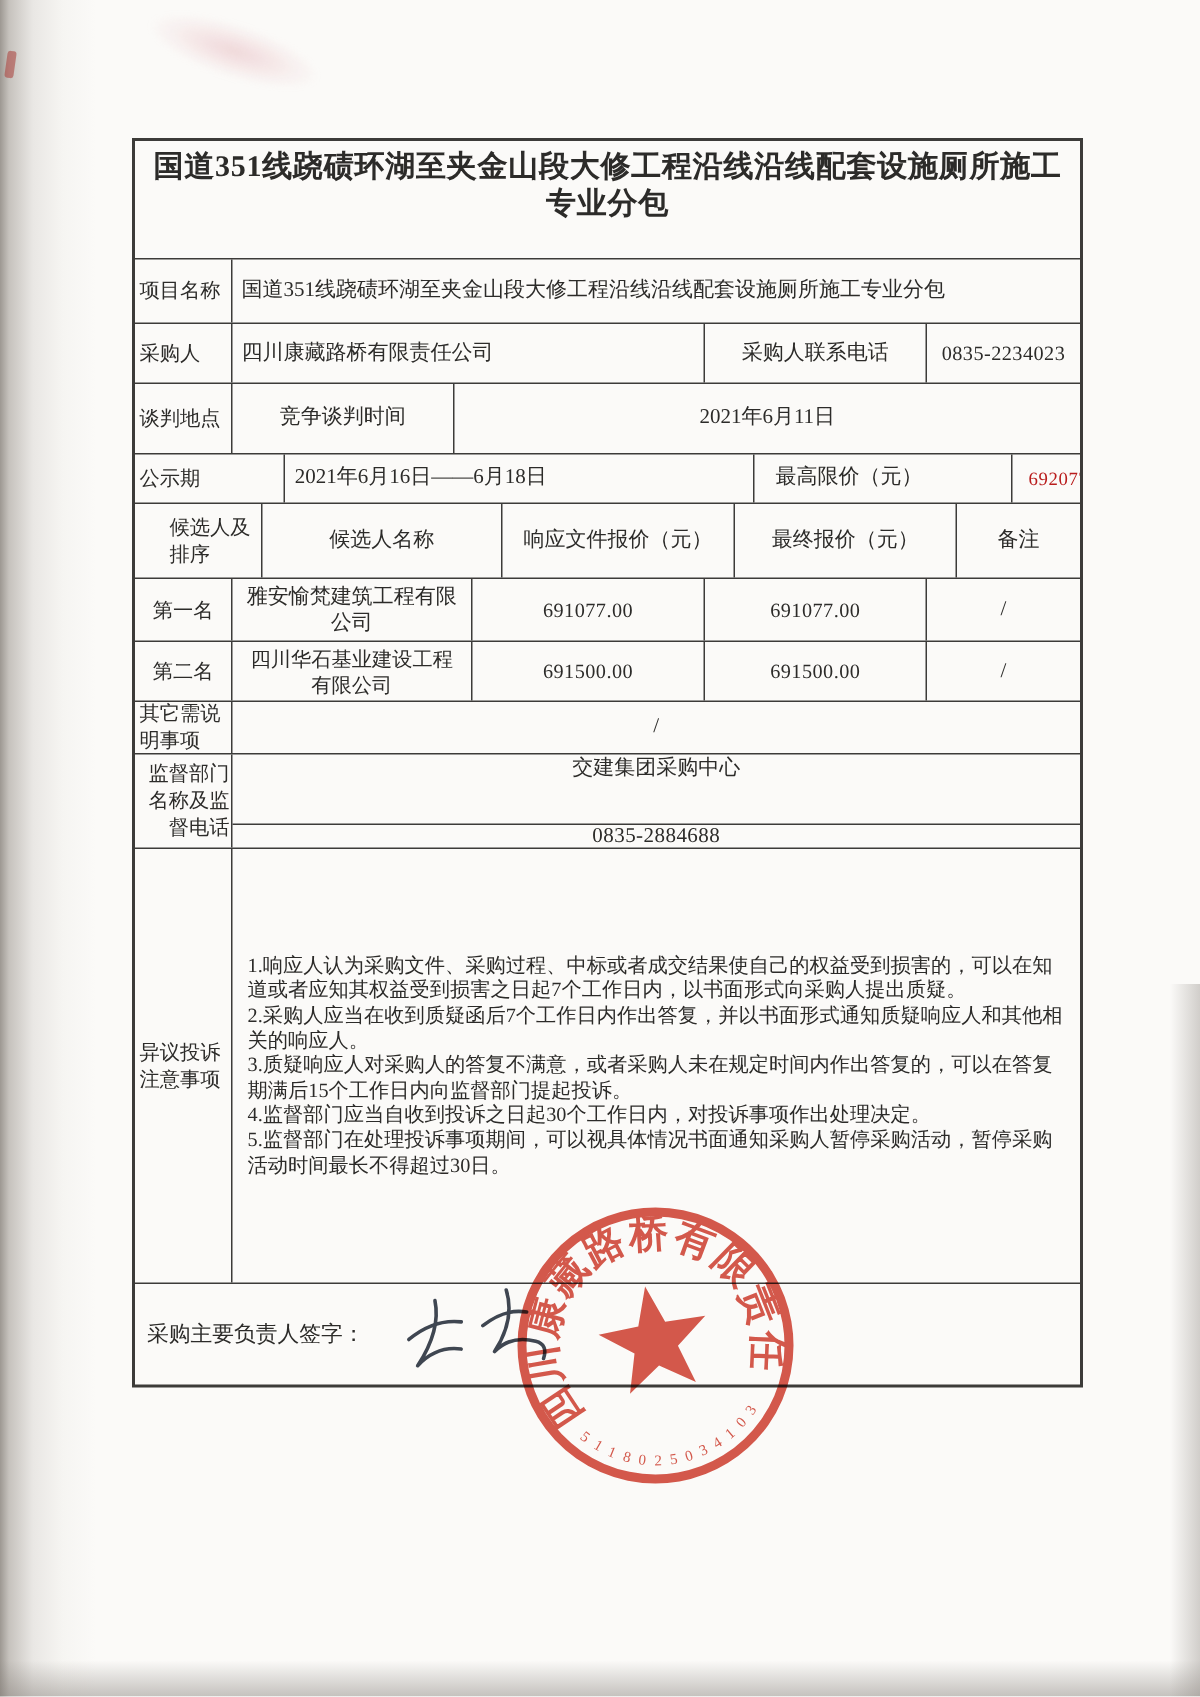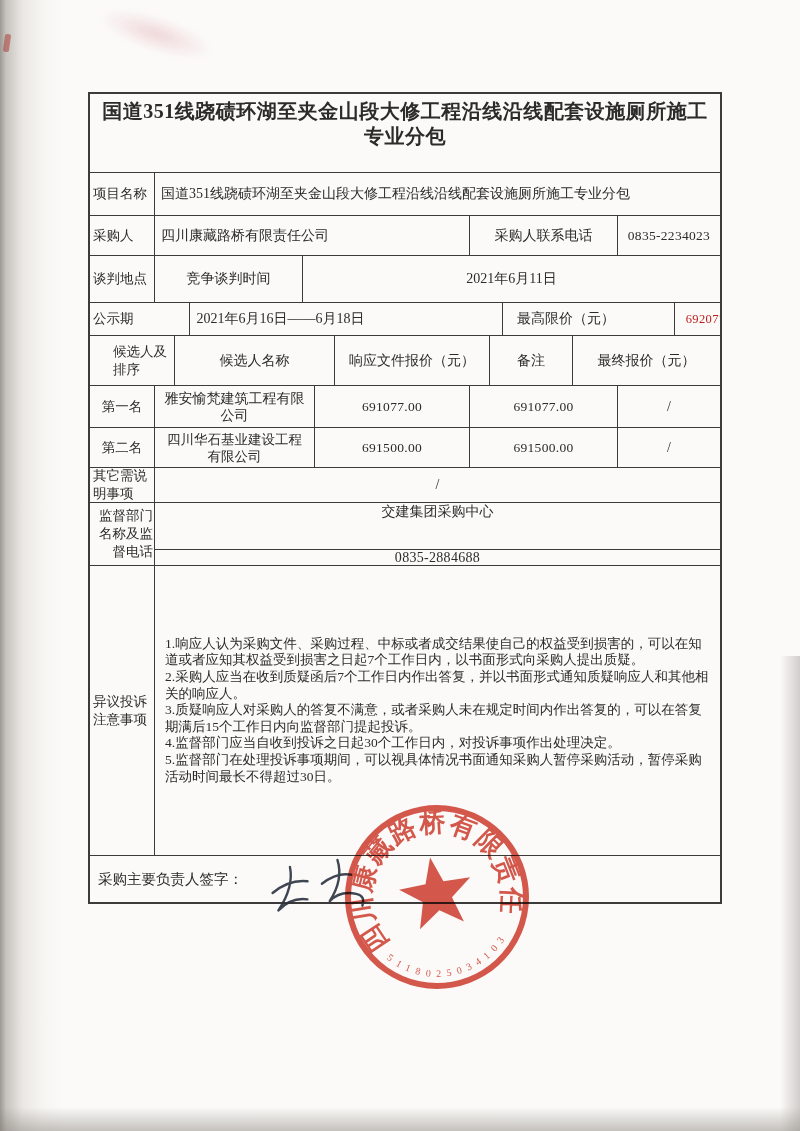--- a/index.html
+++ b/index.html
@@ -92,22 +92,22 @@
     <div class="c nb lab">公示期</div>
     <div class="c w2">2021年6月16日——6月18日</div>
     <div class="c w3">最高限价（元）</div>
     <div class="c w4 smallnum">692077.37</div>
   </div>
 
   <div class="r" style="height:50px;padding-left:20px;">
     <div class="c nb lab">候选人及排序</div>
     <div class="c k2">候选人名称</div>
     <div class="c k3">响应文件报价（元）</div>
+    <div class="c k4">最终报价（元）</div>
     <div class="c k5">备注</div>
-    <div class="c k4">最终报价（元）</div>
   </div>
 
   <div class="r" style="height:42px;">
     <div class="c nb lab ctr">第一名</div>
     <div class="c k2">雅安愉梵建筑工程有限公司</div>
     <div class="c k3 num">691077.00</div>
     <div class="c k4 num">691077.00</div>
     <div class="c k5">/</div>
   </div>
 
@@ -136,21 +136,21 @@
     <div class="c nb lab">异议投诉注意事项</div>
     <div class="obj-cell">
       <p>1.响应人认为采购文件、采购过程、中标或者成交结果使自己的权益受到损害的，可以在知道或者应知其权益受到损害之日起7个工作日内，以书面形式向采购人提出质疑。</p>
       <p>2.采购人应当在收到质疑函后7个工作日内作出答复，并以书面形式通知质疑响应人和其他相关的响应人。</p>
       <p>3.质疑响应人对采购人的答复不满意，或者采购人未在规定时间内作出答复的，可以在答复期满后15个工作日内向监督部门提起投诉。</p>
       <p>4.监督部门应当自收到投诉之日起30个工作日内，对投诉事项作出处理决定。</p>
       <p>5.监督部门在处理投诉事项期间，可以视具体情况书面通知采购人暂停采购活动，暂停采购活动时间最长不得超过30日。</p>
     </div>
   </div>
 
-  <div class="r sig-row" style="height:47px;">
+  <div class="r sig-row" style="height:68px;">
     <span>采购主要负责人签字：</span>
     <svg class="sig-svg" width="210" height="70" viewBox="0 0 210 70">
       <g fill="none" stroke="#2b3340" stroke-width="2.4" stroke-linecap="round" stroke-linejoin="round" transform="rotate(-6 100 35)" opacity="0.9">
         <path d="M14 36 Q32 24 50 28"></path>
         <path d="M34 12 Q36 32 18 54 Q32 42 48 46"></path>
         <path d="M64 32 Q80 22 94 26"></path>
         <path d="M82 10 Q86 30 70 50 Q82 40 98 46 Q106 49 102 58"></path>
       </g>
     </svg>
   </div>

